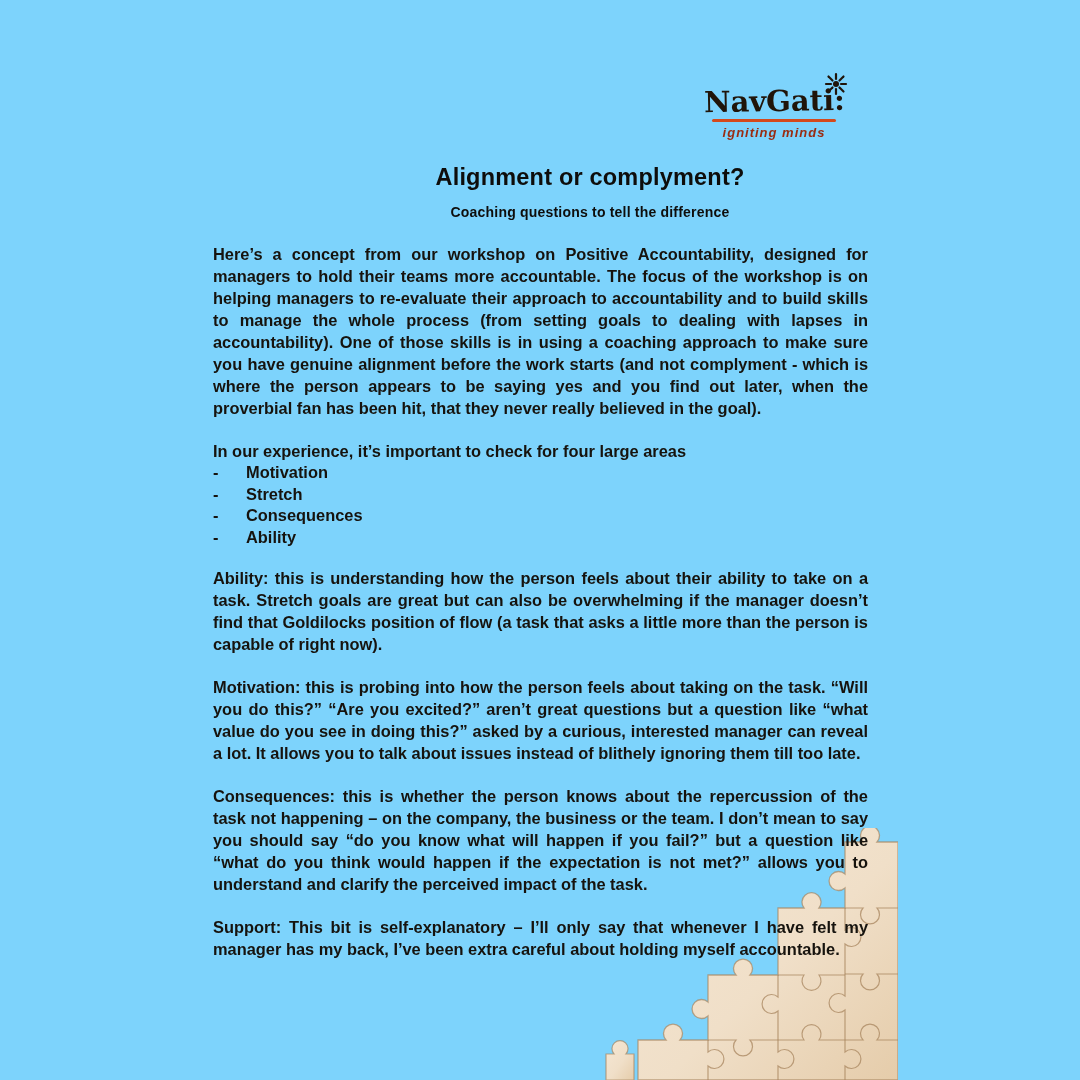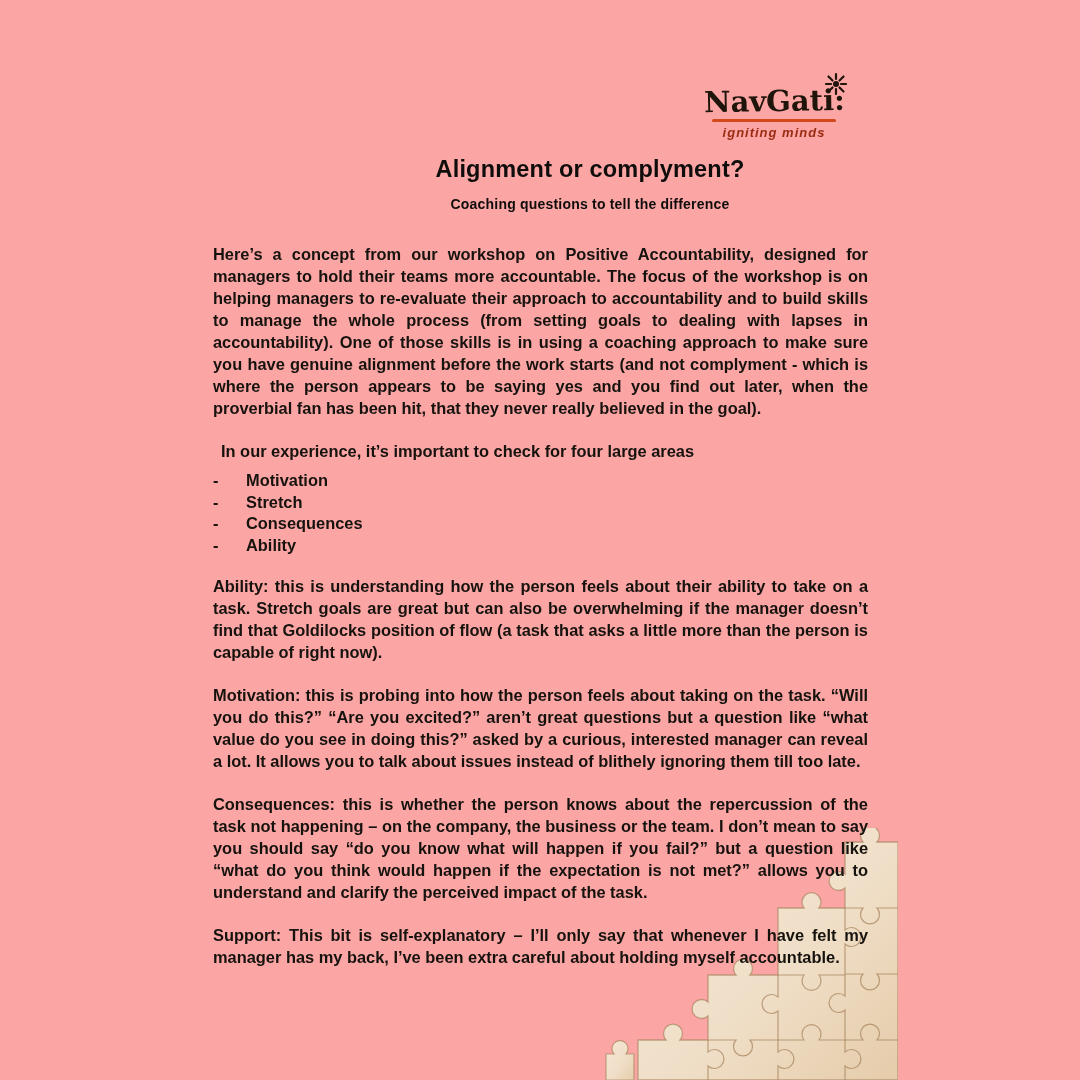--- a/index.html
+++ b/index.html
@@ -1,44 +1,44 @@
 <!DOCTYPE html>
 <html><head>
 <meta charset="utf-8">
 <style>
   html,body{margin:0;padding:0;background:#e8e8e8;}
   .canvas{
     position:relative;width:1080px;height:1080px;overflow:hidden;
-    background:#fca5a5;
+    background:#7dd3fc;
     font-family:"Liberation Sans",sans-serif;
   }
   
   .logo{position:absolute;left:698px;top:84px;width:152px;text-align:center;}
   .logo-row{position:relative;display:inline-block;}
   .logo-text{
     font-family:"DejaVu Serif",serif;font-weight:bold;font-size:29px;
     color:#20150a;letter-spacing:0px;display:inline-block;transform:rotate(-1deg);
   }
   .burst{position:absolute;right:-4px;top:-12px;width:24px;height:24px;}
   .logo-underline{height:3px;background:#D4491C;width:124px;margin:1px auto 3px;border-radius:2px;}
   .logo-tagline{
     font-size:13px;font-weight:bold;font-style:italic;color:#9A2C12;letter-spacing:1px;
   }
   
   .titles{position:absolute;left:213px;top:156px;width:754px;text-align:center;color:#0e0d0b;}
-  .titles h1{margin:0;font-size:23.5px;font-weight:bold;letter-spacing:.2px;}
+  .titles h1{margin:8px;font-size:23.5px;font-weight:bold;letter-spacing:.2px;}
   .titles h2{margin:13px 0 0;font-size:14px;font-weight:bold;letter-spacing:.2px;}
   
   .body-copy{
     position:absolute;left:213px;top:228px;width:655px;z-index:2;
     font-size:16.4px;line-height:22px;font-weight:bold;color:#16130e;
     text-align:justify;
   }
   .body-copy p{margin:15px 0 21px;}
-  .body-copy p.check{margin:8px;}
+  .body-copy p.check{margin:0;}
   .area-list{margin:0 0 18px;}
   .area-item{display:flex;line-height:21.7px;}
   .area-dash{width:33px;flex:0 0 33px;}
   
   .puzzle{position:absolute;left:598px;top:828px;width:300px;height:252px;z-index:1;}
 </style>
 </head>
 <body>
 
 <div class="canvas">

